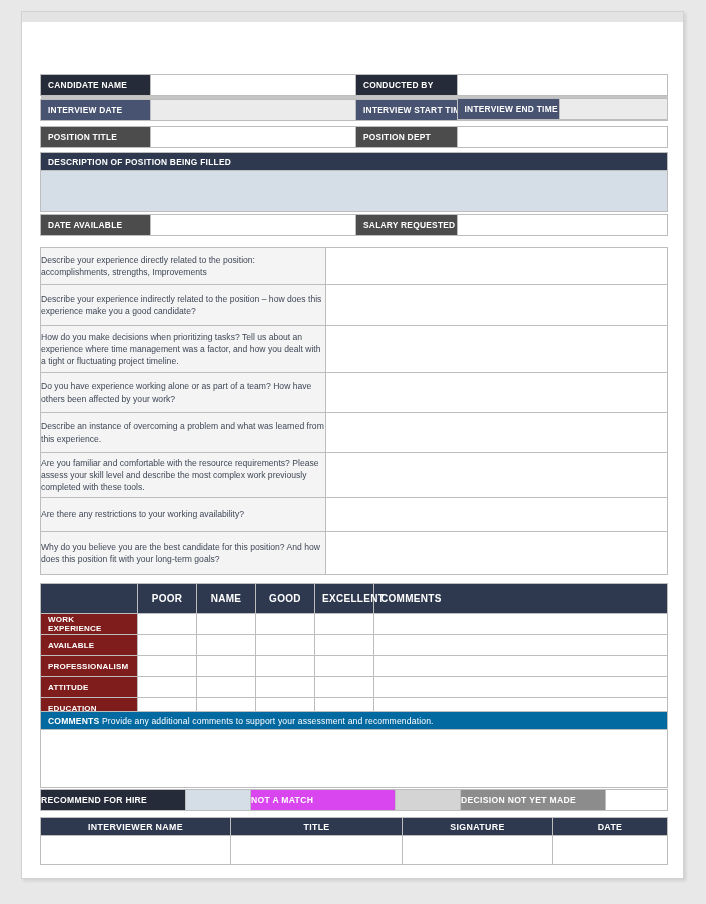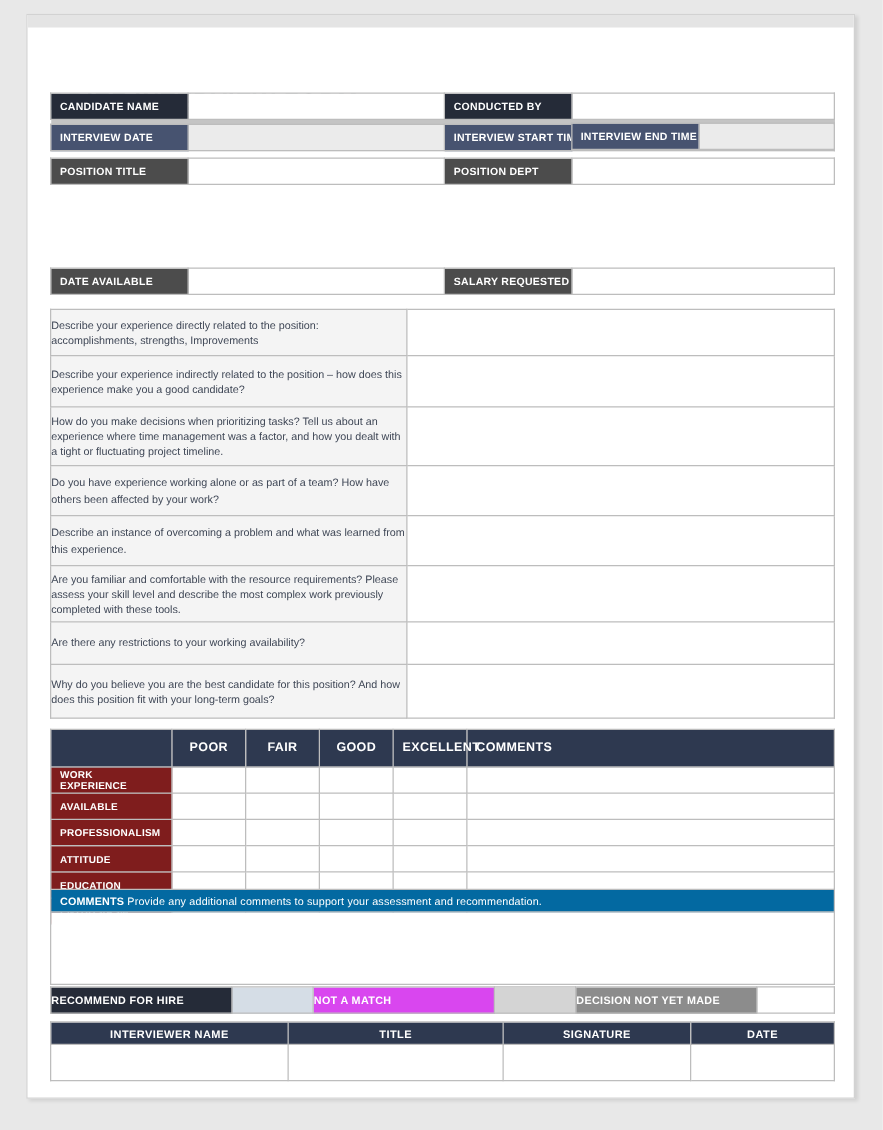--- a/index.html
+++ b/index.html
@@ -225,20 +225,33 @@
     <tbody>
       <tr>
         <td class="lbl lbl-gray">POSITION TITLE</td>
         <td class="fill-white"></td>
         <td class="lbl lbl-gray">POSITION DEPT</td>
         <td class="fill-white"></td>
       </tr>
     </tbody>
   </table>
 
+  <table class="tbl" style="top:140px;">
+    <colgroup>
+        <col style="width:627px">
+      </colgroup>
+    <tbody>
+      <tr>
+        <td class="desc-banner">DESCRIPTION OF POSITION BEING FILLED</td>
+      </tr>
+      <tr class="desc-body">
+        <td></td>
+      </tr>
+    </tbody>
+  </table>
 
   <table class="tbl" style="top:202px;">
     <colgroup>
       <col style="width:110px">
         <col style="width:205px">
       <col style="width:102px">
         <col style="width:210px">
     </colgroup>
     <tbody>
       <tr>
@@ -297,21 +310,21 @@
         <col style="width:59px">
         <col style="width:59px">
       <col style="width:59px">
         <col style="width:59px">
         <col style="width:294px">
     </colgroup>
     <tbody>
       <tr class="rate-hdr">
         <td></td>
         <td class="center">POOR</td>
-        <td class="center">FAIR</td>
+        <td class="center">NAME</td>
         <td class="center">GOOD</td>
         <td class="center">EXCELLENT</td>
         <td>COMMENTS</td>
       </tr>
 
       <tr>
         <td class="rate-row-lbl">WORK EXPERIENCE</td>
         <td class="rate-cell"></td>
         <td class="rate-cell"></td>
         <td class="rate-cell"></td>

